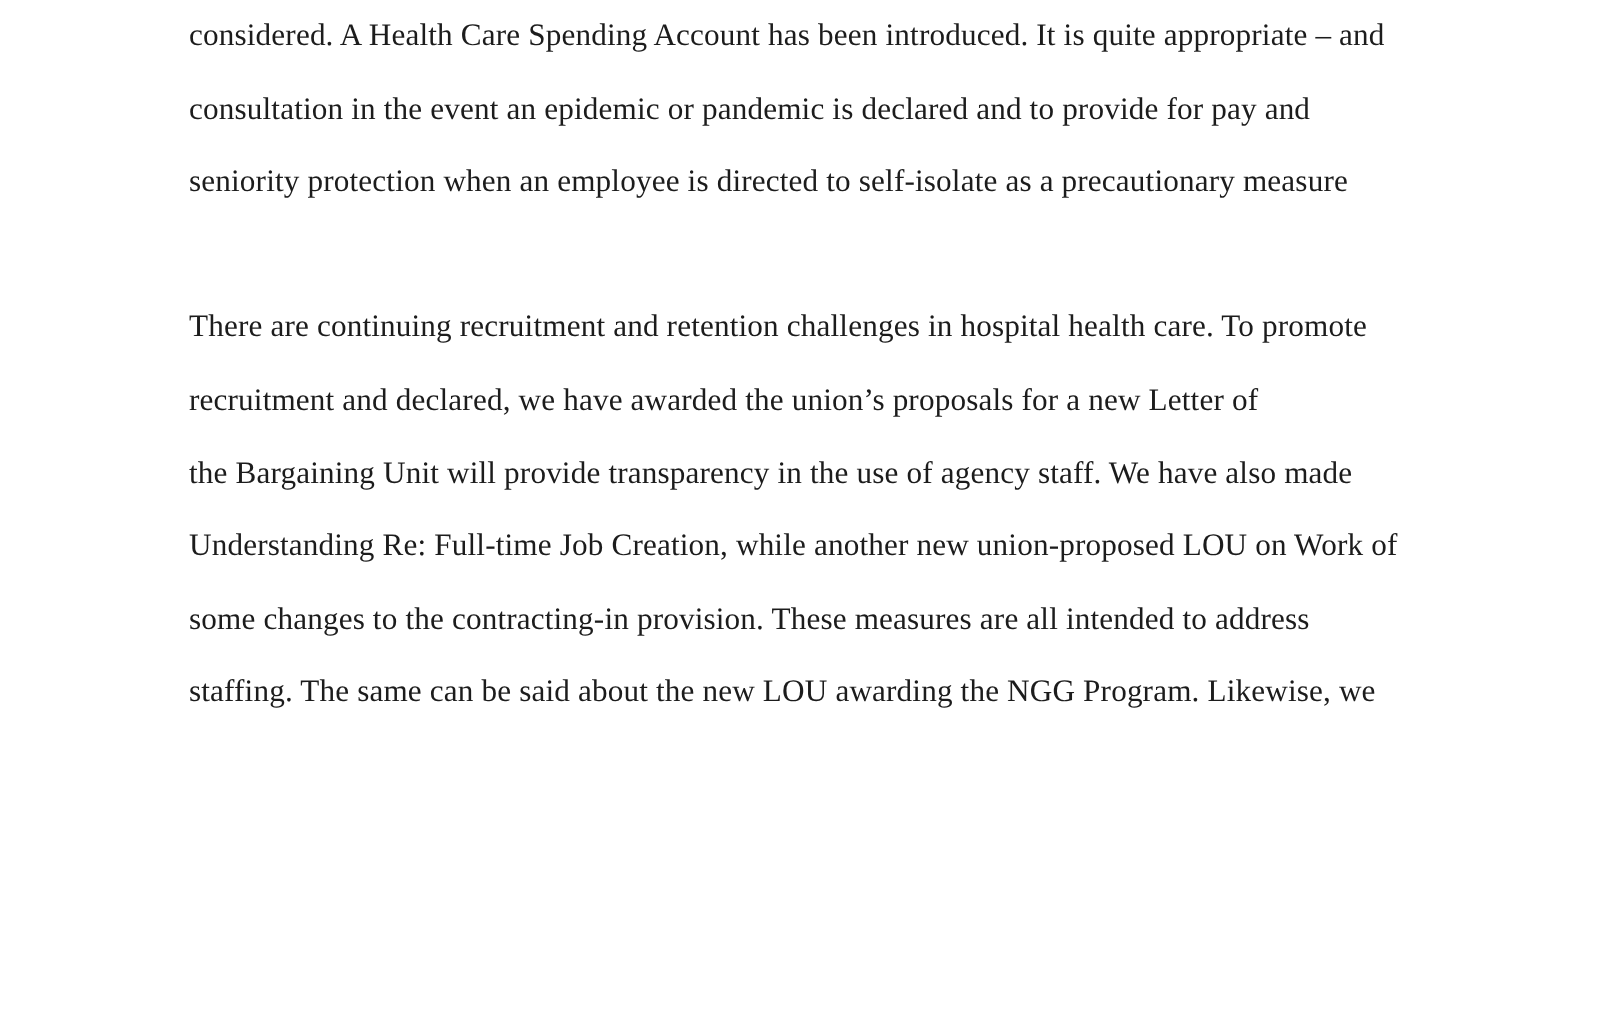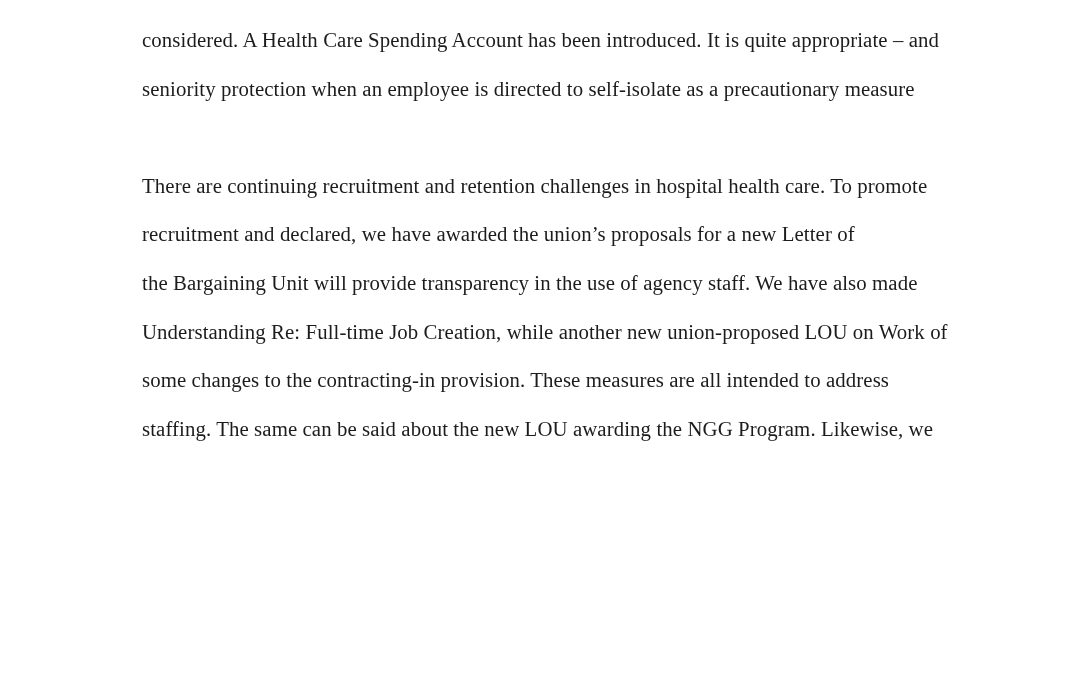--- a/index.html
+++ b/index.html
@@ -14,41 +14,42 @@
     font-family: "Liberation Serif", serif;
     position: relative;
   }
   .document-page {
     position: absolute;
     top: 0;
     left: 126px;
     width: 830px;
   }
   .paragraph {
-    margin: 16px;
+    margin: 0;
     padding: 0;
   }
   .paragraph + .paragraph {
     margin-top: 48.6px; 
   }
   .text-line {
     font-size: 20.8px;
     line-height: 48.6px;
     color: #1c1c1c;
     white-space: nowrap;
     letter-spacing: 0.1px;
   }
 </style>
 </head>
 <body>
 
 <div class="document-page">
 
   <div class="paragraph">
     <div class="text-line">considered. A Health Care Spending Account has been introduced. It is quite appropriate – and</div>
+    <div class="text-line">consultation in the event an epidemic or pandemic is declared and to provide for pay and</div>
     <div class="text-line">seniority protection when an employee is directed to self-isolate as a precautionary measure</div>
   </div>
 
   <div class="paragraph">
     <div class="text-line">There are continuing recruitment and retention challenges in hospital health care. To promote</div>
     <div class="text-line">recruitment and declared, we have awarded the union’s proposals for a new Letter of</div>
     <div class="text-line">the Bargaining Unit will provide transparency in the use of agency staff. We have also made</div>
     <div class="text-line">Understanding Re: Full-time Job Creation, while another new union-proposed LOU on Work of</div>
     <div class="text-line">some changes to the contracting-in provision. These measures are all intended to address</div>
     <div class="text-line">staffing. The same can be said about the new LOU awarding the NGG Program. Likewise, we</div>

